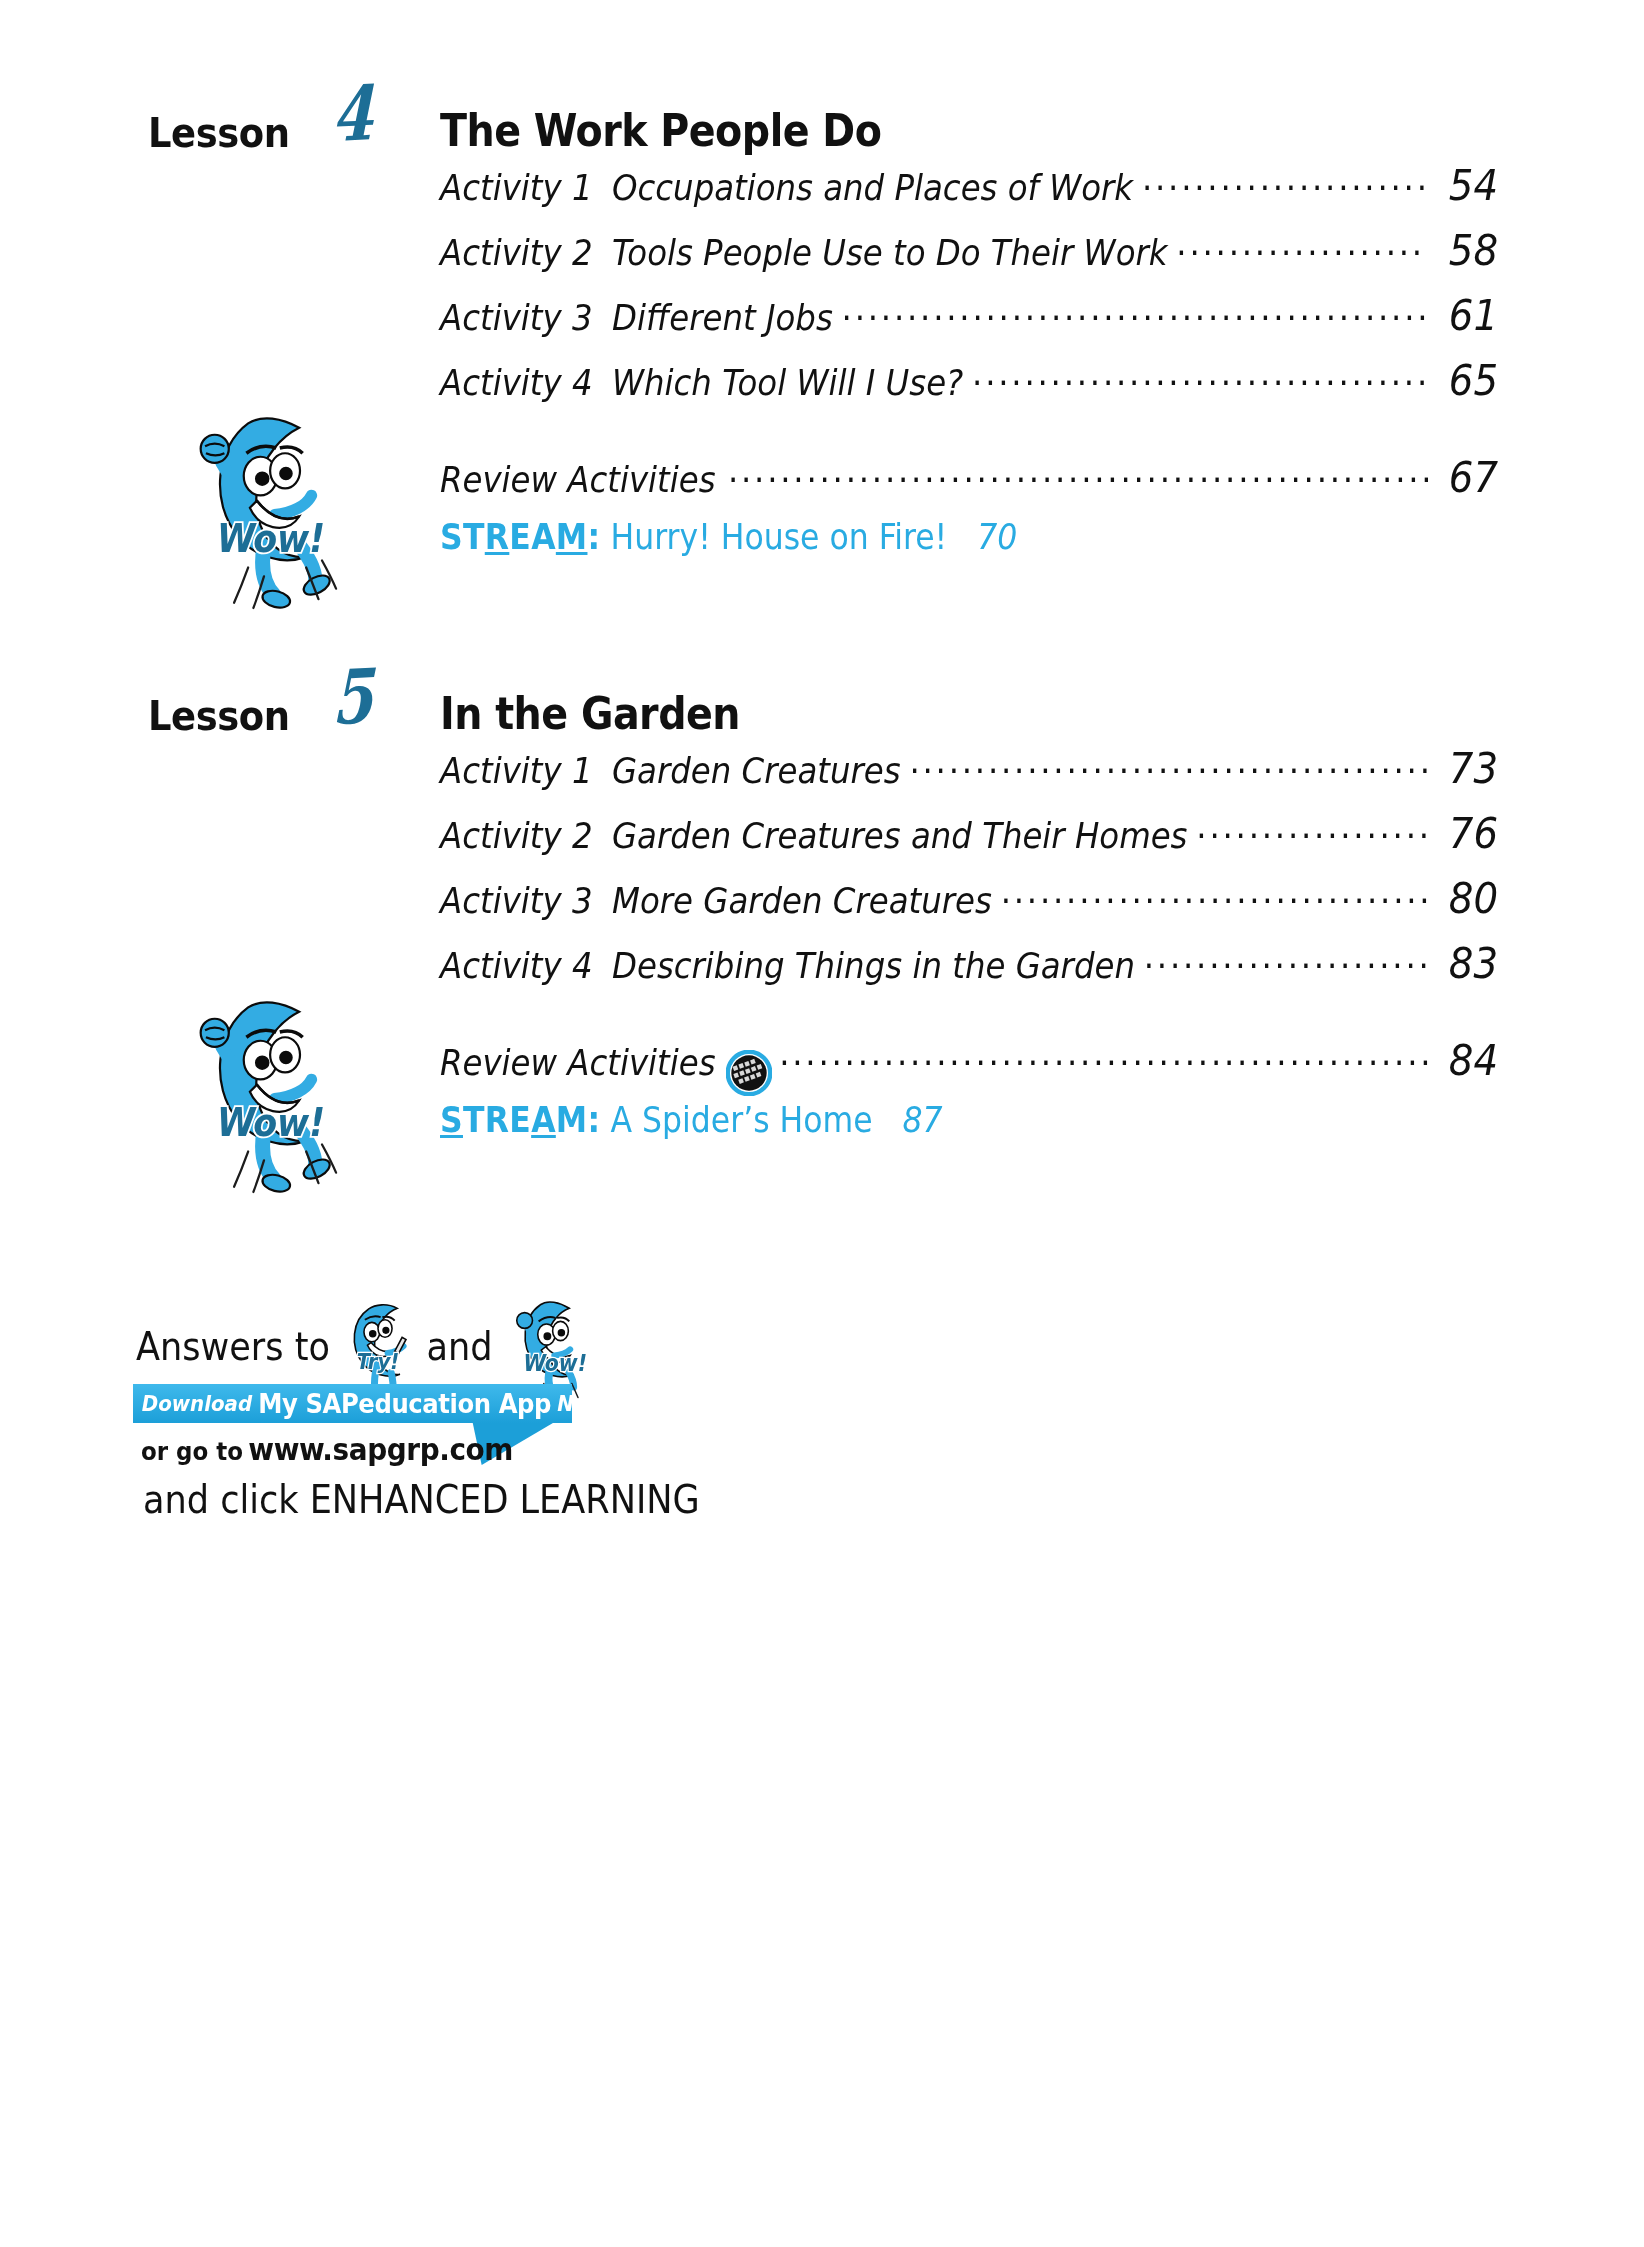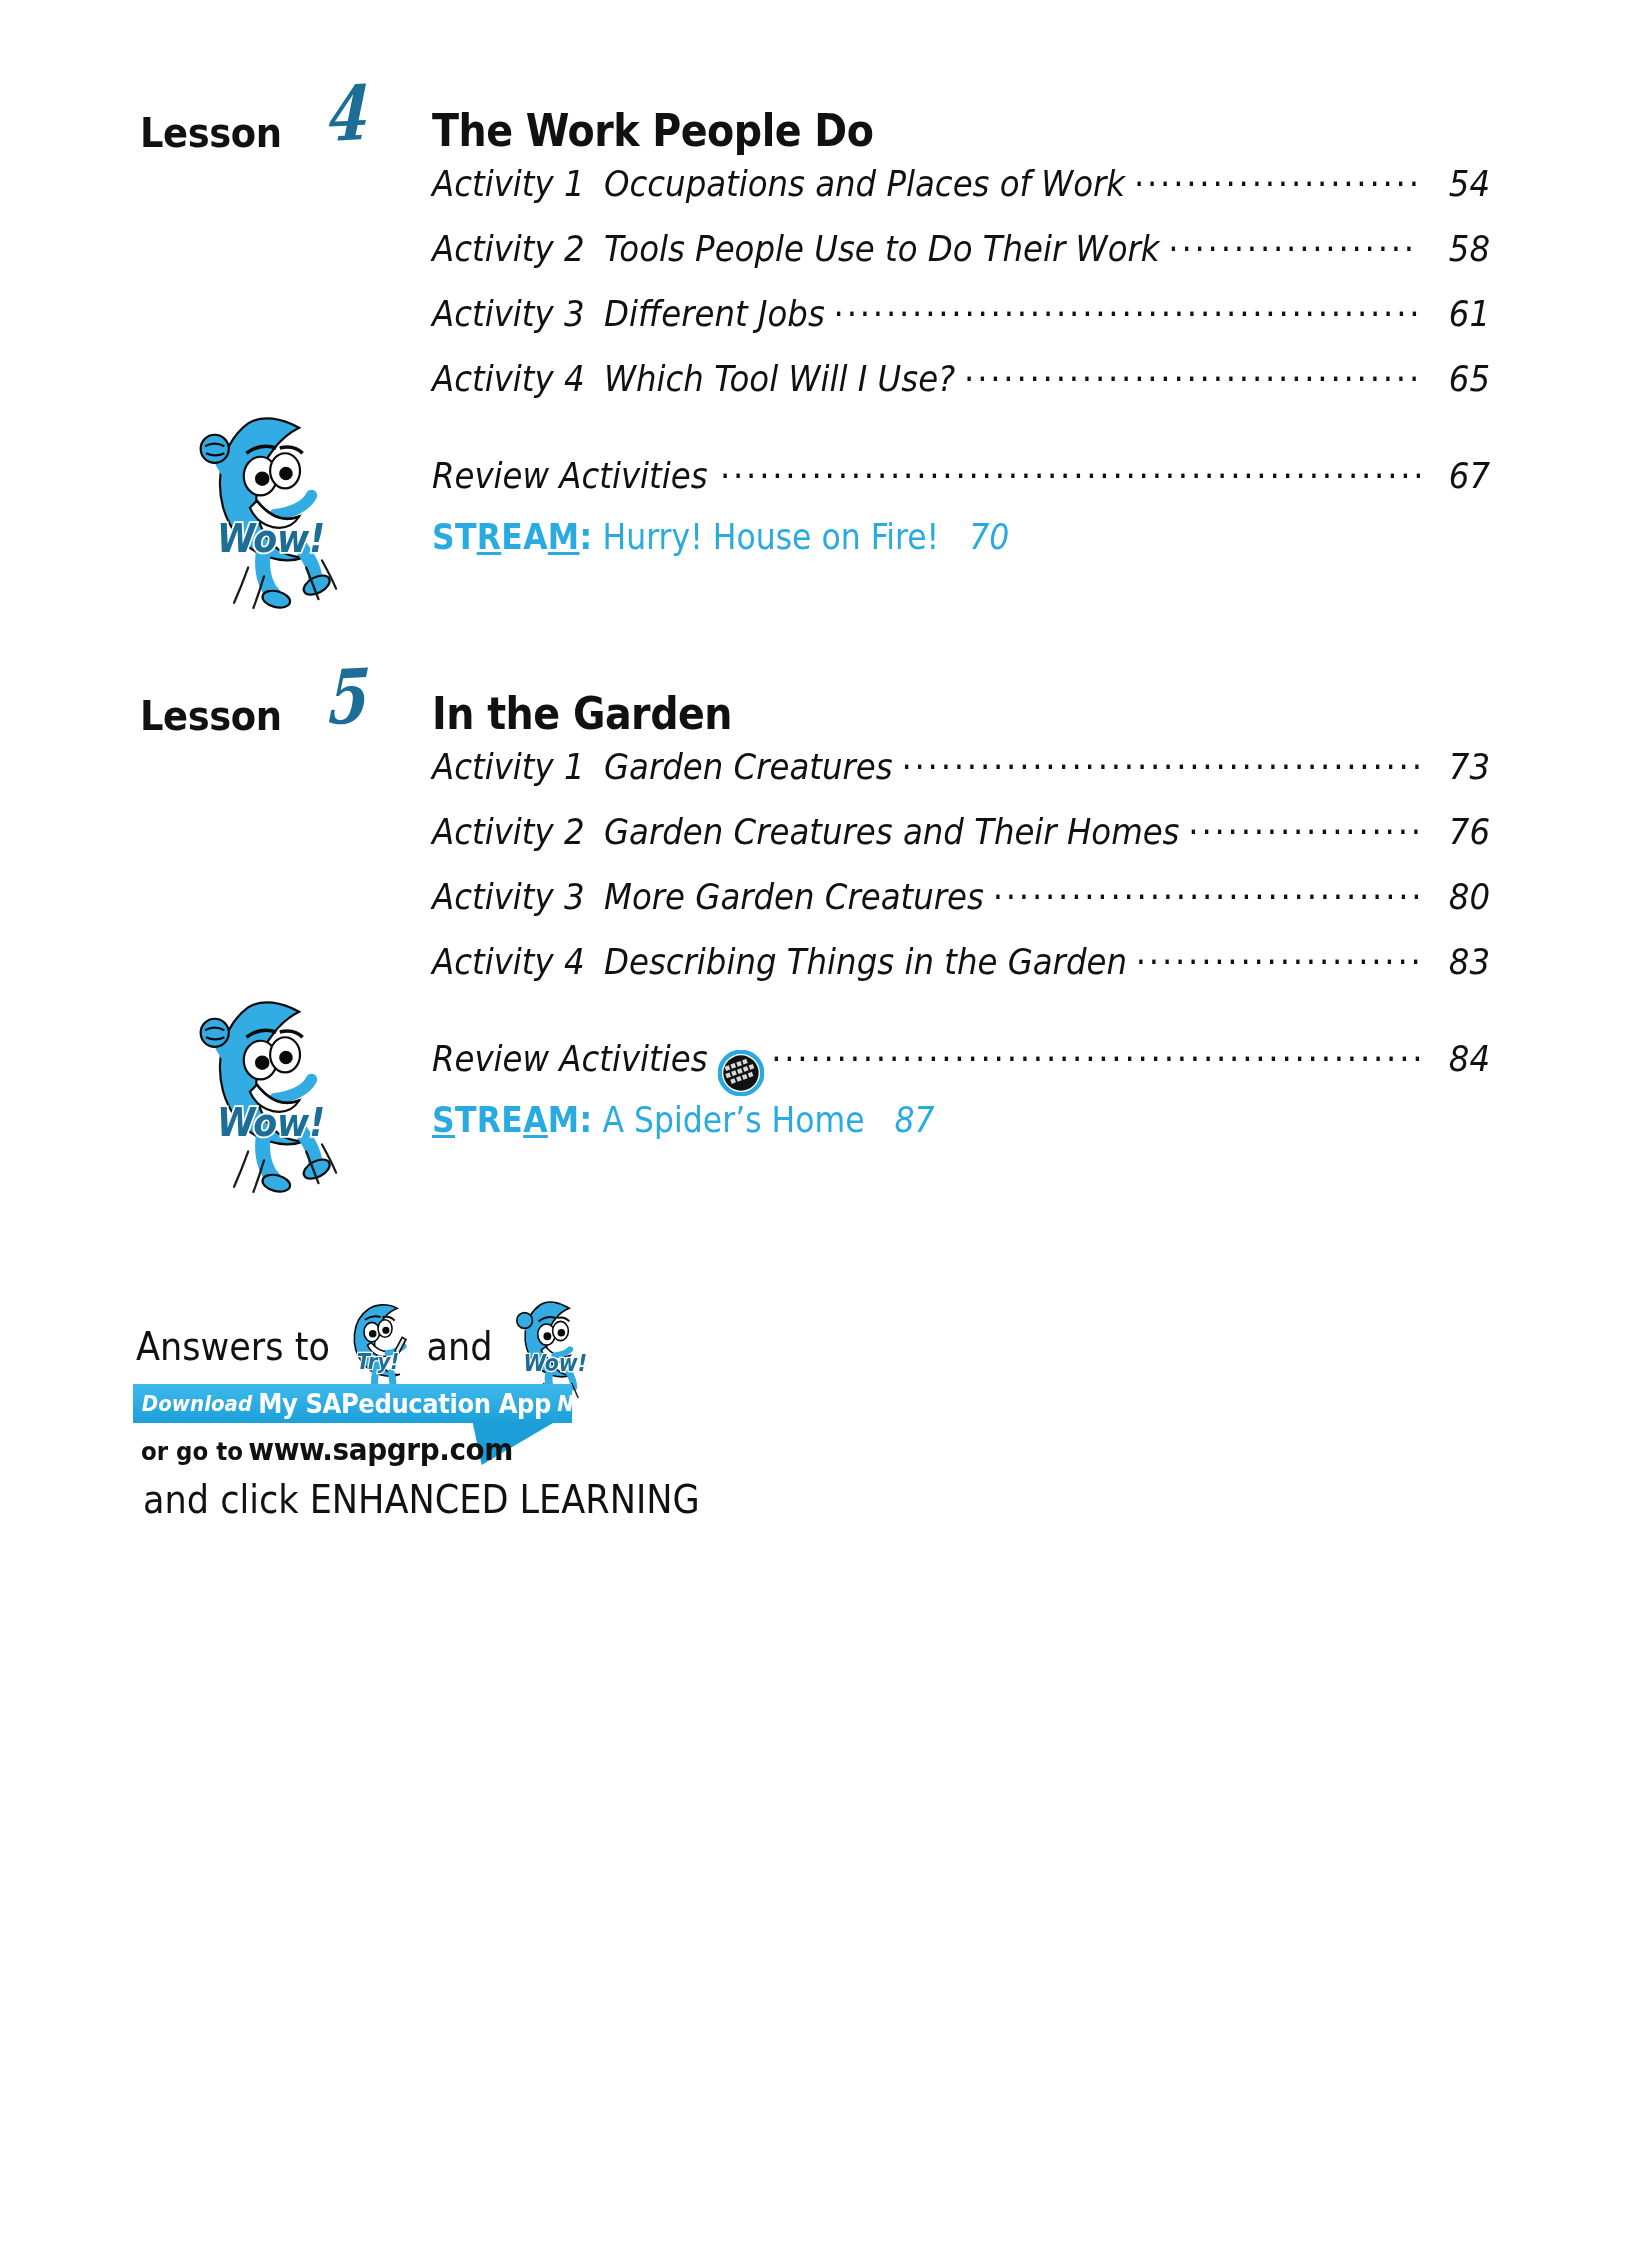--- a/index.html
+++ b/index.html
@@ -18,21 +18,21 @@
 
   .page {
     position: absolute;
     inset: 0;
     background: #ffffff;
   }
 
   
   .lesson-block {
     position: absolute;
-    left: 0;
+    left: 8px;
     width: 1540px;
   }
   #lesson-4-block { top: 97px; }
   #lesson-5-block { top: 680px; }
 
   
   .lesson-head {
     position: relative;
     height: 70px;
   }
@@ -112,21 +112,21 @@
     font-style: normal;
     font-size: 36px;
     color: #111111;
     white-space: nowrap;
   }
   .page-num {
     flex: 0 0 auto;
     width: 67px;
     text-align: right;
     font-style: italic;
-    font-size: 36px;
+    font-size: 43px;
     color: #111111;
   }
   .review-row .review-text { flex: 0 0 auto; padding-right: 8.8px; }
 
   
   .video-badge {
     flex: 0 0 auto;
     width: 46px;
     height: 46px;
     align-self: center;

